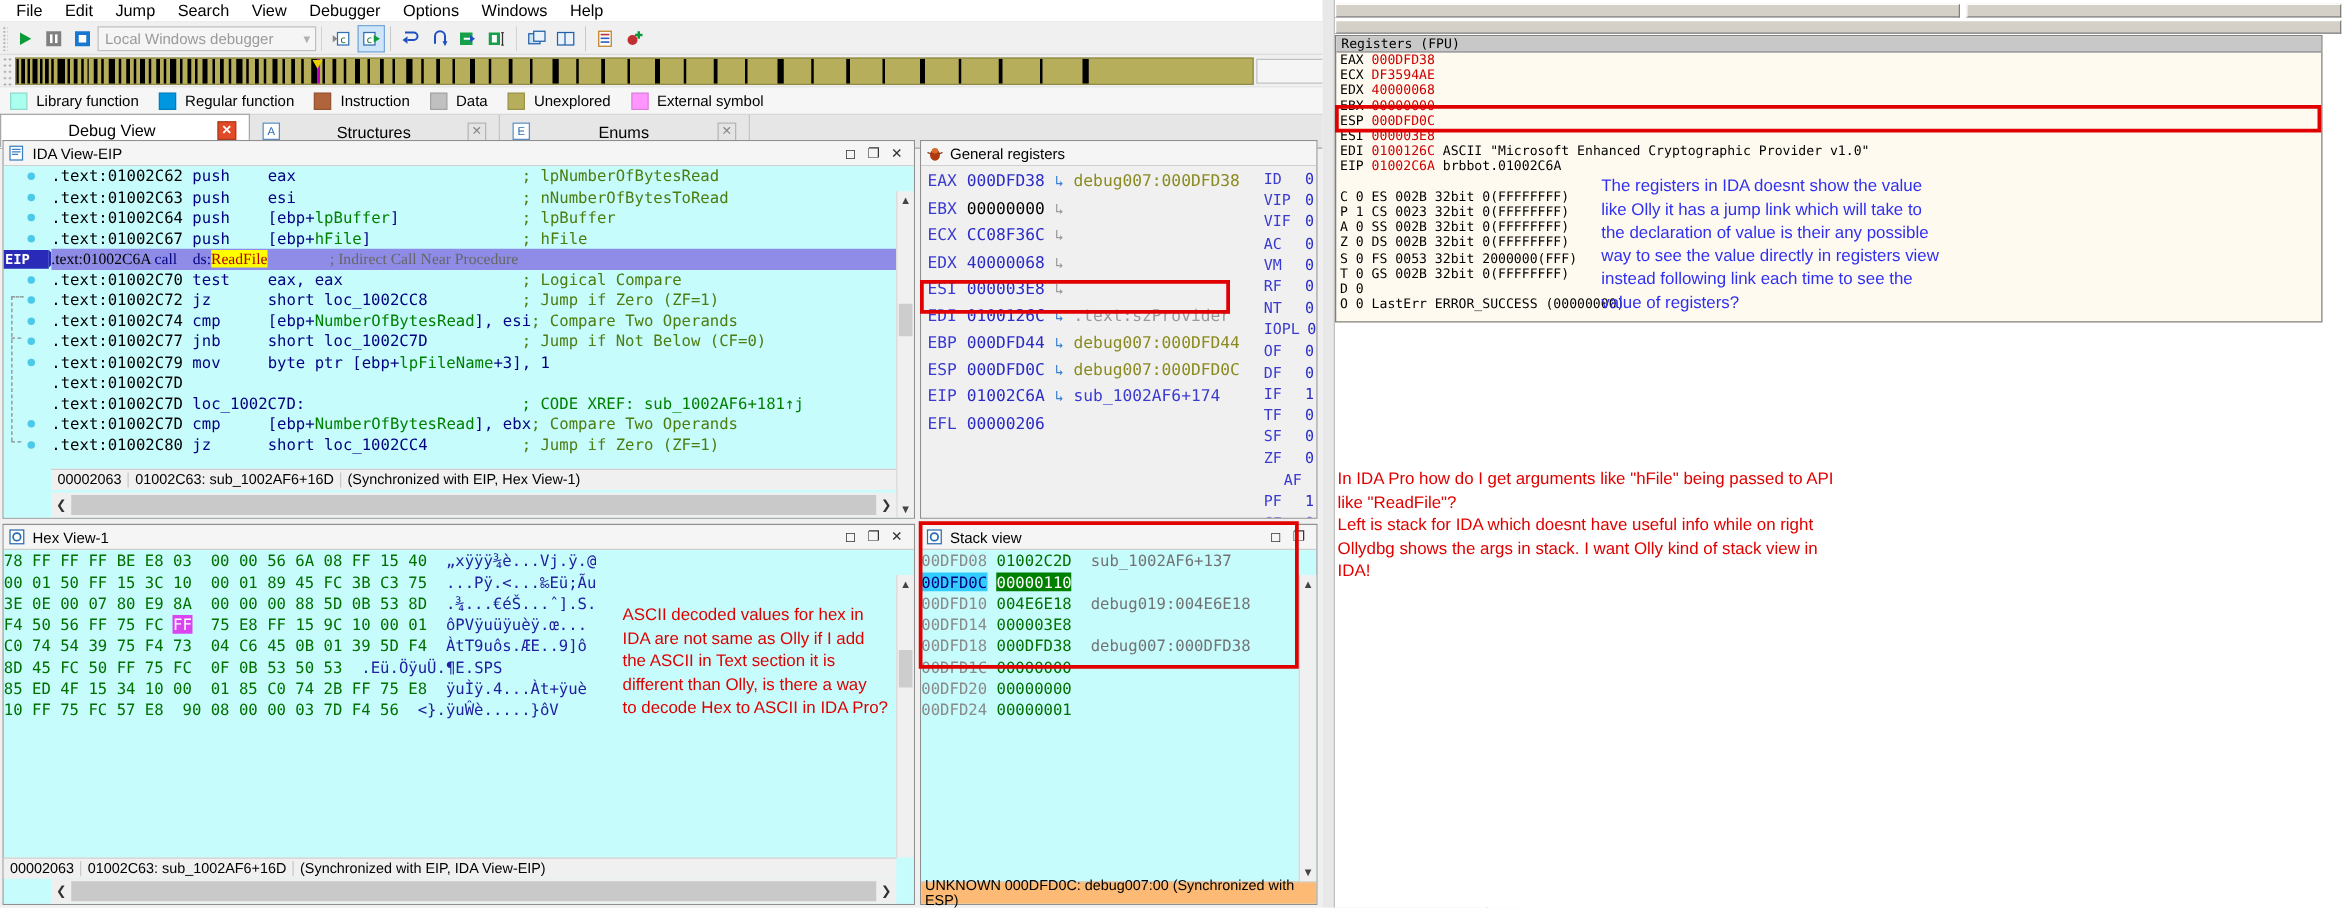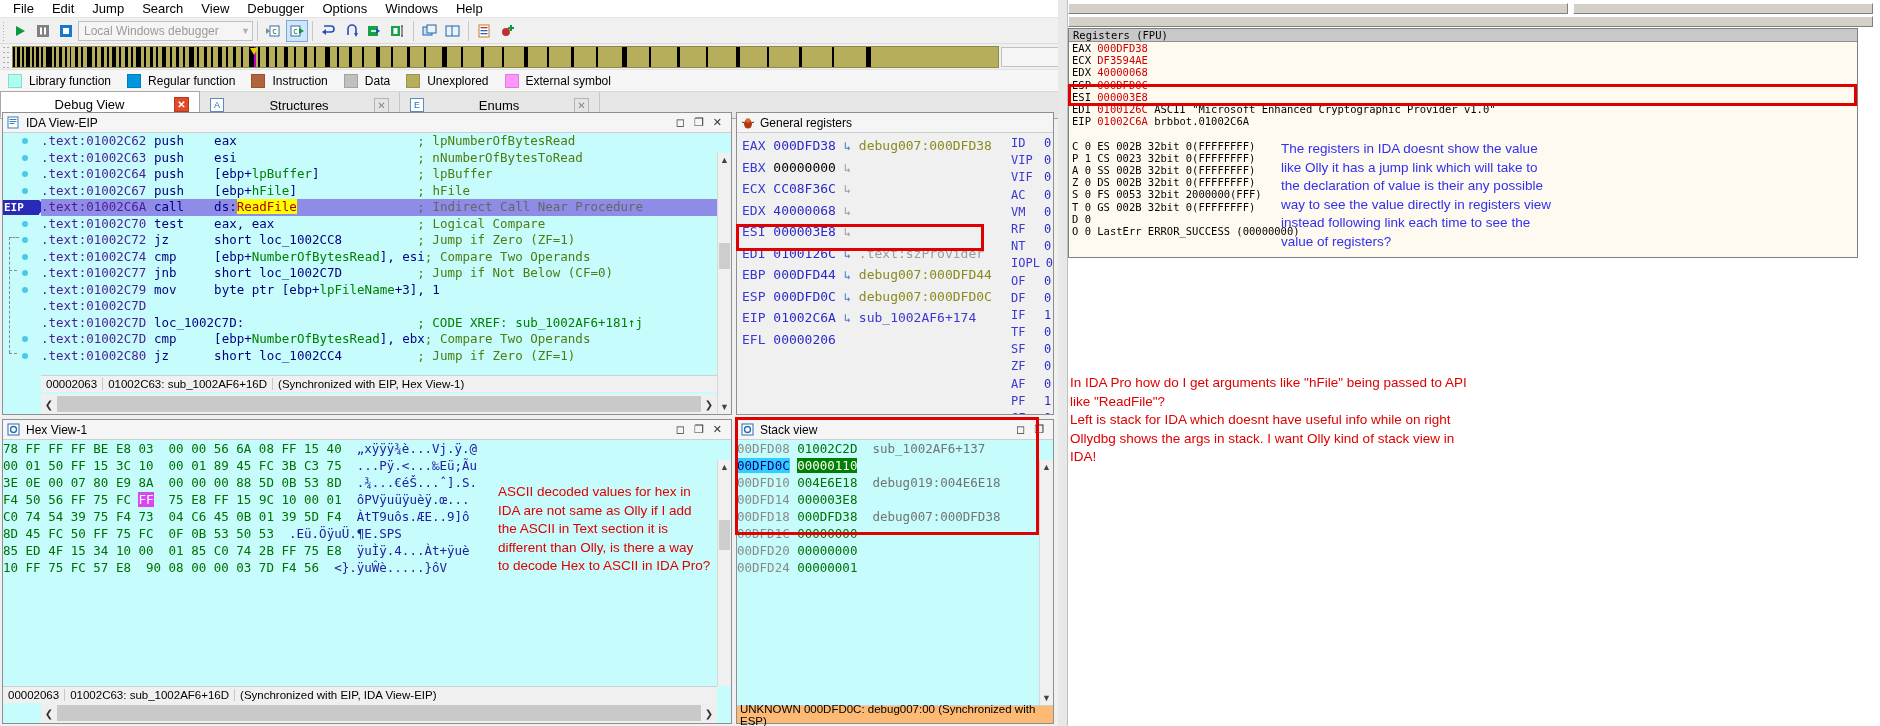--- a/index.html
+++ b/index.html
@@ -10,21 +10,21 @@
     font-size:12px;
     background:#ffffff;
     overflow:hidden;
     position:relative;
   }
 
   
   #ida-window {
     position:absolute; left:0; top:0; width:1190px; height:726px;
     background:#f0f0f0; overflow:hidden;
-    border-right:5px solid #22c55e;
+    border-right:1px solid #22c55e;
   }
 
   
   #menubar {
     height:18px; background:#ffffff; display:flex; align-items:center;
     padding-left:4px; border-bottom:1px solid #e6e6e6;
   }
   #menubar .mi { padding:1px 9px; font-size:13px; color:#000; cursor:default; }
 
   
@@ -90,22 +90,22 @@
   .pt .pbtns { display:flex; gap:9px; padding-right:6px; color:#333; font-size:11px;}
 
   
   #idaview { left:2px; top:112px; width:730px; height:303px; }
   #idaview .body { position:absolute; left:0; top:20px; right:0; bottom:0; background:#c6fcfc;}
   #arrowcol { position:absolute; left:0; top:0; width:38px; bottom:0; background:#c6fcfc; }
   #codearea { position:absolute; left:38px; top:0; right:14px; bottom:40px; background:#c6fcfc;
               overflow:hidden; }
   .cline { height:16.5px; line-height:16.5px; font-family:"DejaVu Sans Mono","Liberation Mono",monospace;
            font-size:12.5px; white-space:pre; color:#000080; }
-  .cline.cur { background:#8f8ce8; }
-  .c-addr { color:#4c1d95;text-align:right; }
+  .cline.cur { background:#8f8ce8;font-family:Liberation Serif, serif; }
+  .c-addr { color:#000000;text-align:right; }
   .c-mn   { color:#000080; }
   .c-reg  { color:#000080; }
   .c-var  { color:#008000; }
   .c-cmt  { color:#4d7c0f; }
   .c-xref { color:#008000; }
   .c-hl   { background:#ffff00; color:#b00000; }
   .c-loc  { color:#000080; }
   .cline.cur .c-cmt { color:#666; }
   #eipmark { position:absolute; left:0; width:36px; height:15px; background:#2a2ab8; color:#fff;
              font-size:11px; font-weight:bold; font-family:"DejaVu Sans Mono",monospace;
@@ -621,21 +621,21 @@
             <span class="f-v">0</span>
           </div>
           <div class="fline" style="height:17.2px;line-height:17.2px;">
             <span class="f-n" style="min-width:26px;display:inline-block;">SF</span>
             <span class="f-v">0</span>
           </div>
           <div class="fline" style="height:17.2px;line-height:17.2px;">
             <span class="f-n" style="min-width:26px;display:inline-block;">ZF</span>
             <span class="f-v">0</span>
           </div>
-          <div class="fline" style="height:17.2px;line-height:17.2px;">
+          <div class="fline" style="height:17.2px;line-height:17.2px;margin-left:16px;">
             <span class="f-n" style="min-width:26px;display:inline-block;">AF</span>
             <span class="f-v">0</span>
           </div>
           <div class="fline" style="height:17.2px;line-height:17.2px;">
             <span class="f-n" style="min-width:26px;display:inline-block;">PF</span>
             <span class="f-v">1</span>
           </div>
           <div class="fline" style="height:17.2px;line-height:17.2px;">
             <span class="f-n" style="min-width:26px;display:inline-block;">CF</span>
             <span class="f-v">0</span>
@@ -686,20 +686,21 @@
     <div class="obar" style="left:505px;top:3px;width:300px;"></div>
     <div class="obar" style="left:0;top:16px;width:805px;"></div>
   </div>
 
   <div id="olly-reg">
     <div class="ortitle">Registers (FPU)</div>
     <div id="olly-reg-rows">
         <div class="oline"><span class="o-name">EAX </span><span class="o-val">000DFD38 </span></div>
         <div class="oline"><span class="o-name">ECX </span><span class="o-val">DF3594AE </span></div>
         <div class="oline"><span class="o-name">EDX </span><span class="o-val">40000068 </span></div>
+        <div class="oline"><span class="o-name">EBX </span><span class="o-val">00000000 </span></div>
         <div class="oline"><span class="o-name">ESP </span><span class="o-val">000DFD0C </span></div>
         <div class="oline"><span class="o-name">ESI </span><span class="o-val">000003E8 </span></div>
         <div class="oline" style="background:transparent"><span class="o-name">EDI </span><span class="o-val">0100126C </span><span class="o-txt">ASCII "Microsoft Enhanced Cryptographic Provider v1.0"</span></div>
         <div class="oline"><span class="o-name">EIP </span><span class="o-val">01002C6A </span><span class="o-txt">brbbot.01002C6A</span></div>
         <div class="oline"><span class="o-name">    </span><span class="o-val"></span></div>
         <div class="oline"><span class="o-name">C 0 </span><span class="o-val"></span><span class="o-txt">ES 002B 32bit 0(FFFFFFFF)</span></div>
         <div class="oline"><span class="o-name">P 1 </span><span class="o-val"></span><span class="o-txt">CS 0023 32bit 0(FFFFFFFF)</span></div>
         <div class="oline"><span class="o-name">A 0 </span><span class="o-val"></span><span class="o-txt">SS 002B 32bit 0(FFFFFFFF)</span></div>
         <div class="oline"><span class="o-name">Z 0 </span><span class="o-val"></span><span class="o-txt">DS 002B 32bit 0(FFFFFFFF)</span></div>
         <div class="oline"><span class="o-name">S 0 </span><span class="o-val"></span><span class="o-txt">FS 0053 32bit 2000000(FFF)</span></div>

